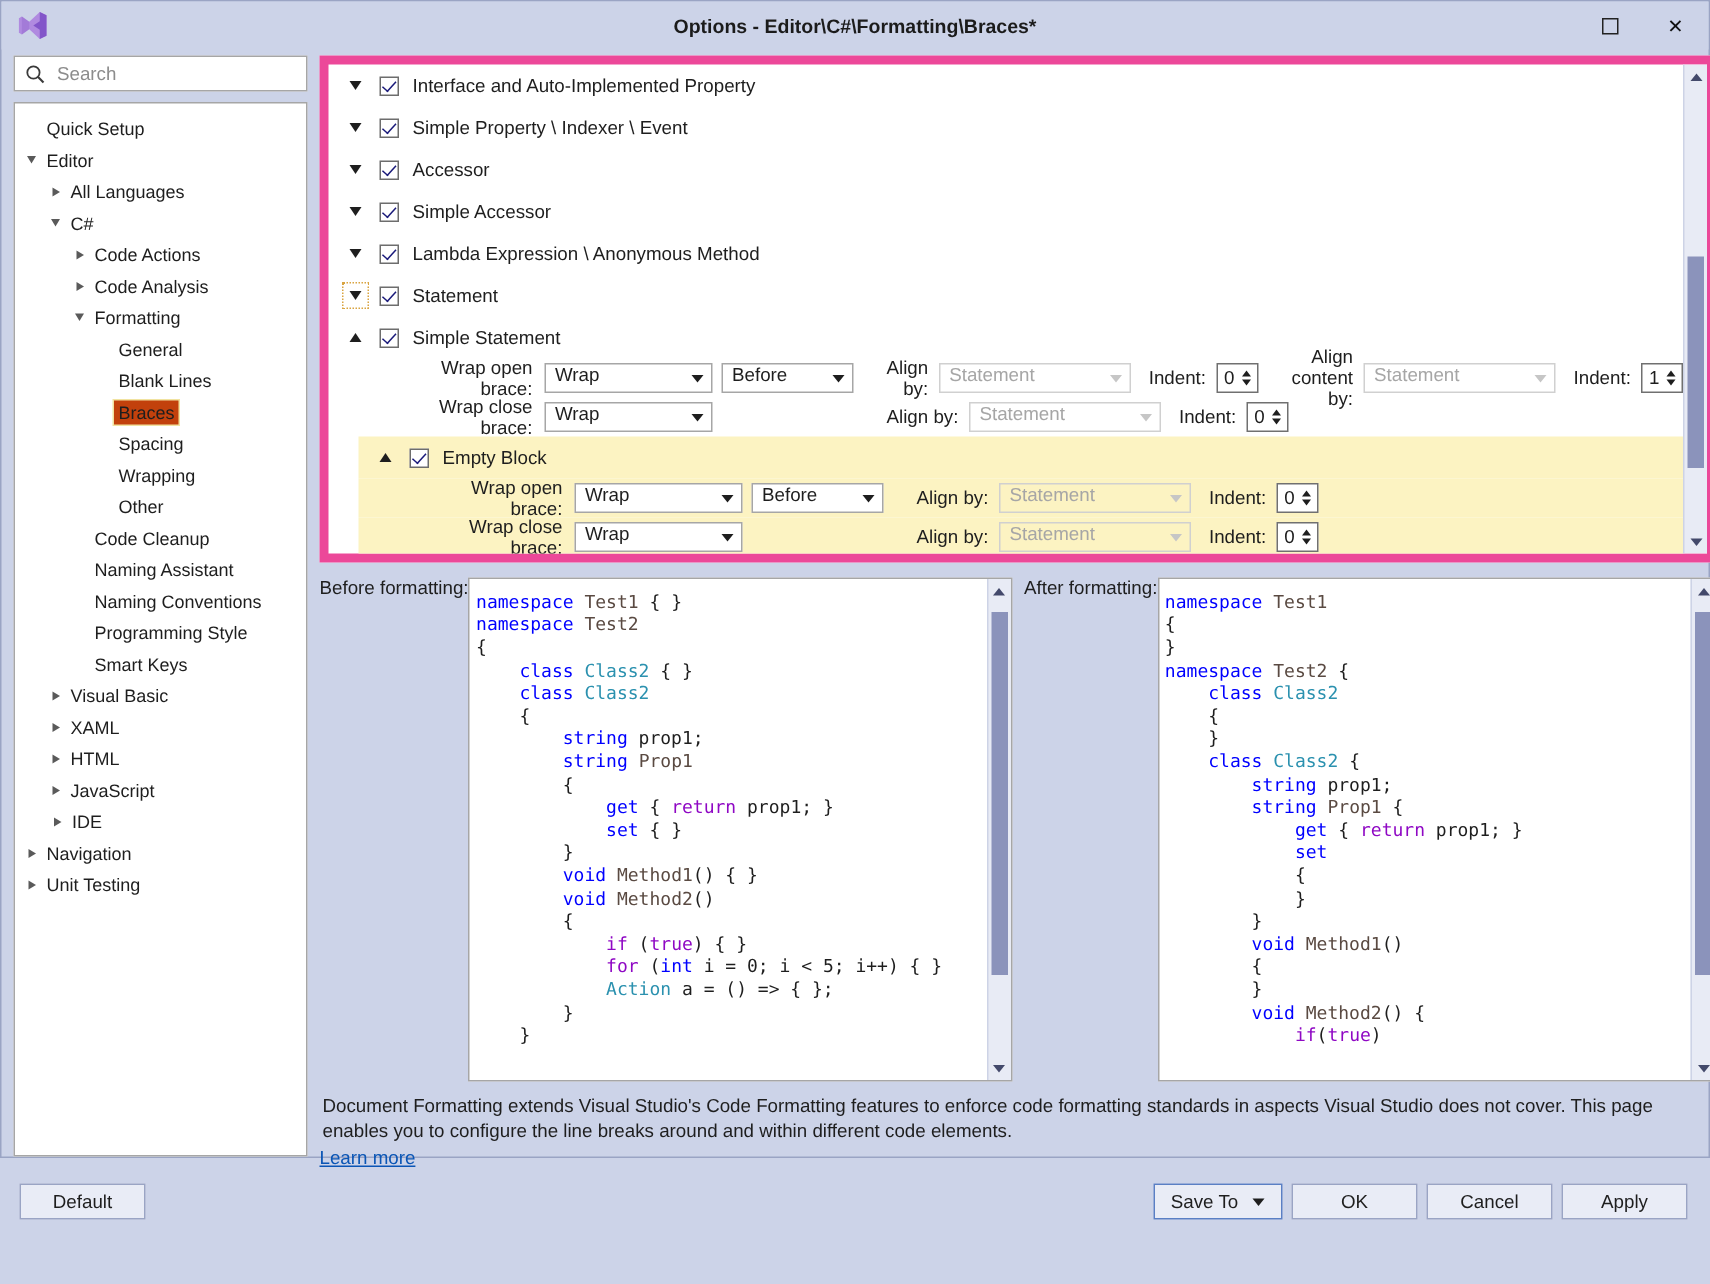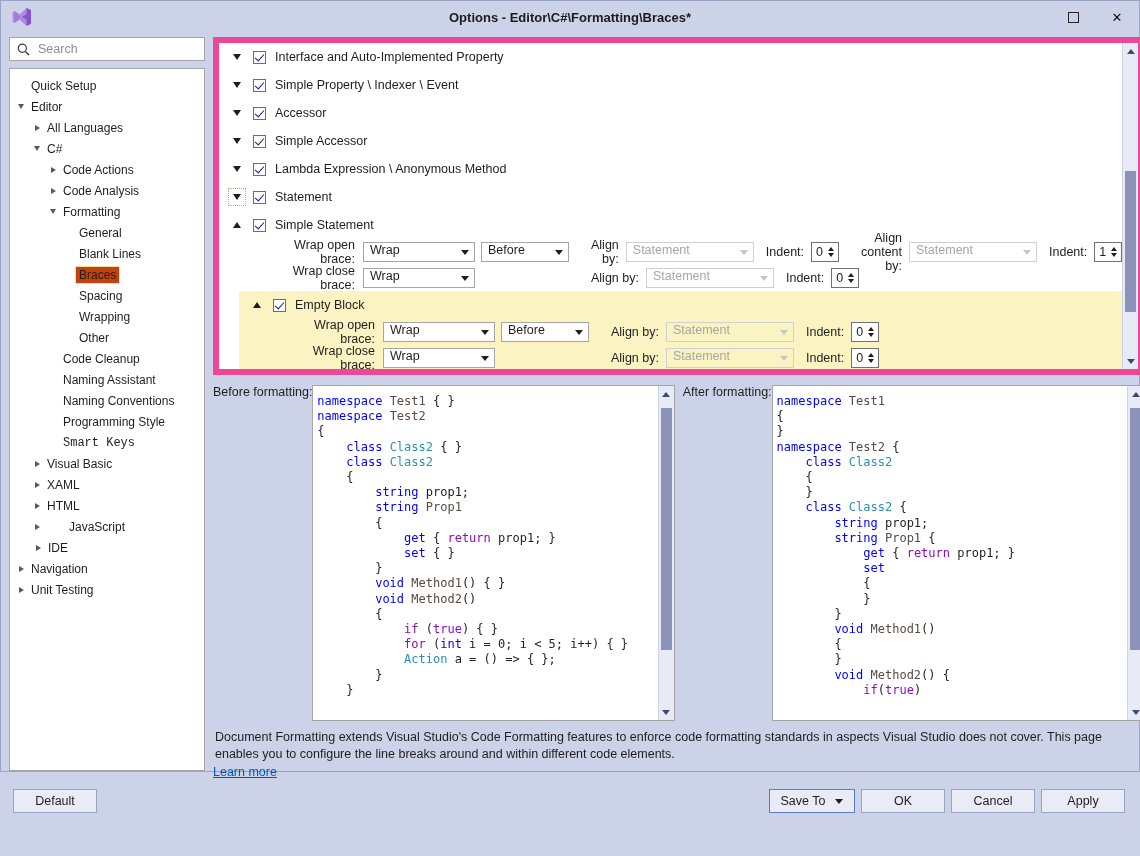--- a/index.html
+++ b/index.html
@@ -272,21 +272,21 @@
             <span class="tlabel">Naming Assistant</span>
           </div>
           <div class="tnode" style="padding-left: 36px;">
             <span class="arrow"></span>
             <span class="tlabel">Naming Conventions</span>
           </div>
           <div class="tnode" style="padding-left: 36px;">
             <span class="arrow"></span>
             <span class="tlabel">Programming Style</span>
           </div>
-          <div class="tnode" style="padding-left: 36px; font-family: Liberation Mono, monospace;">
+          <div class="tnode" style="padding-left: 36px;">
             <span class="arrow"></span>
             <span class="tlabel">Smart Keys</span>
           </div>
           <div class="tnode" style="padding-left: 20px;">
             <span class="arrow">
               <span class="arrow-r"></span>
             </span>
             <span class="tlabel">Visual Basic</span>
           </div>
           <div class="tnode" style="padding-left: 20px;">
@@ -294,21 +294,21 @@
               <span class="arrow-r"></span>
             </span>
             <span class="tlabel">XAML</span>
           </div>
           <div class="tnode" style="padding-left: 20px;">
             <span class="arrow">
               <span class="arrow-r"></span>
             </span>
             <span class="tlabel">HTML</span>
           </div>
-          <div class="tnode" style="padding-left: 20px; gap: 22px;">
+          <div class="tnode" style="padding-left: 20px;">
             <span class="arrow">
               <span class="arrow-r"></span>
             </span>
             <span class="tlabel">JavaScript</span>
           </div>
           <div class="tnode" style="padding-left: 21px;">
             <span class="arrow">
               <span class="arrow-r"></span>
             </span>
             <span class="tlabel">IDE</span>

